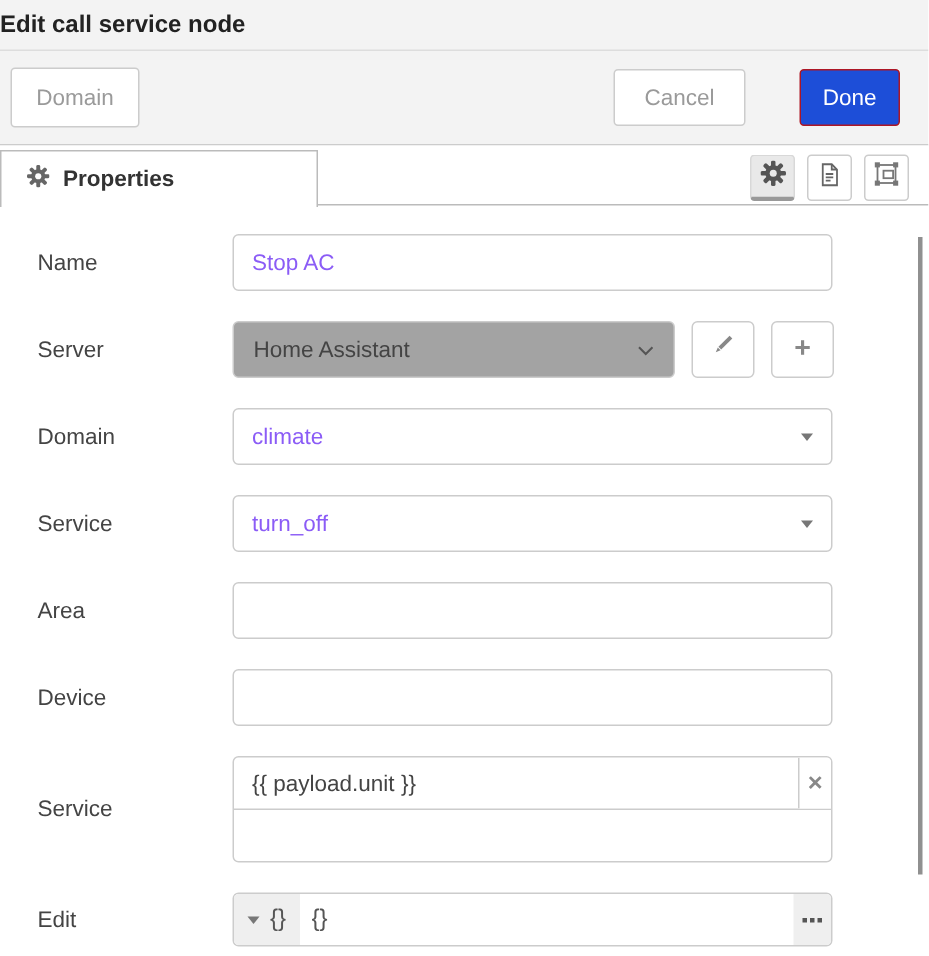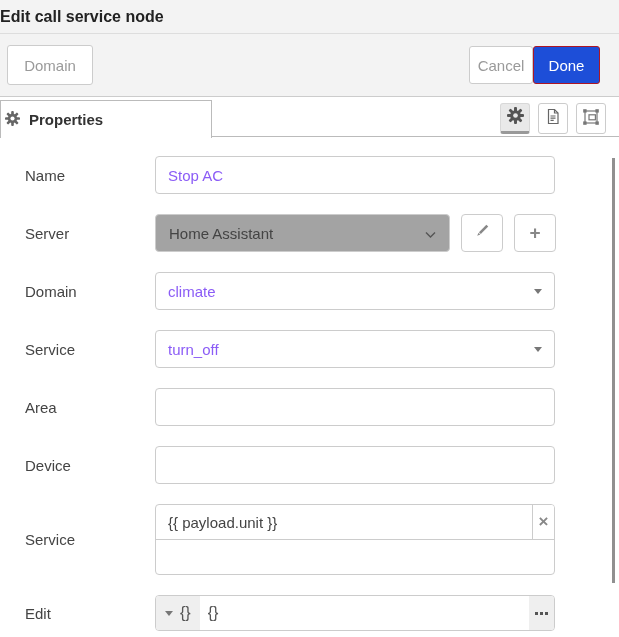--- a/index.html
+++ b/index.html
@@ -9,27 +9,27 @@
 
   .header { height:34px; background:#f3f3f3; border-bottom:1px solid #ddd;
             display:flex; align-items:center; 
             font-size:16px; font-weight:bold; color:#222; }
 
   .button-bar { height:63px; background:#f3f3f3; border-bottom:1px solid #ccc;
                 display:flex; align-items:center; padding:0 19px 0 7px; }
   .btn { border-radius:3px; font-size:15px; font-family:inherit; cursor:pointer; }
   .btn-secondary { background:#fff; border:1px solid #ccc; color:#9a9a9a; }
   .btn-delete { width:86px; height:40px; margin-right:auto; }
-  .btn-cancel { width:64px; height:38px; }
+  .btn-cancel { width:88px; height:38px; margin-right:36px; }
   .btn-done { width:67px; height:38px; background:#1d4ed8; border:1px solid #AD1625; color:#fff; }
 
   .tab-bar { position:relative; height:40px; background:#fff; border-bottom:1px solid #bbb; }
   .tab { position:absolute; left:0; top:3px; width:212px; height:38px; background:#fff;
          border:1px solid #bbb; border-bottom:none; z-index:2;
-         display:flex; align-items:center; gap:9px; padding-left:4px;
+         display:flex; align-items:center; gap:9px; padding-left:17px;
          font-size:15px; font-weight:bold; color:#333; cursor:pointer; }
   .tray-toolbar { position:absolute; right:13px; top:6px; display:flex; gap:8px; }
   .tbtn { width:30px; height:31px; background:#fff; border:1px solid #ccc; border-radius:3px;
           display:flex; align-items:center; justify-content:center; cursor:pointer; }
   .tbtn.active { background:#e9e9e9; border-color:#d8d8d8; border-bottom:3px solid #999; }
 
   .form { padding-top:19px; background:#fff; }
   .row { display:flex; align-items:center; margin-bottom:20px; }
   .label { width:155px; padding-left:25px; font-size:15px; color:#444; }
   .input { width:400px; height:38px; border:1px solid #ccc; border-radius:4px;

